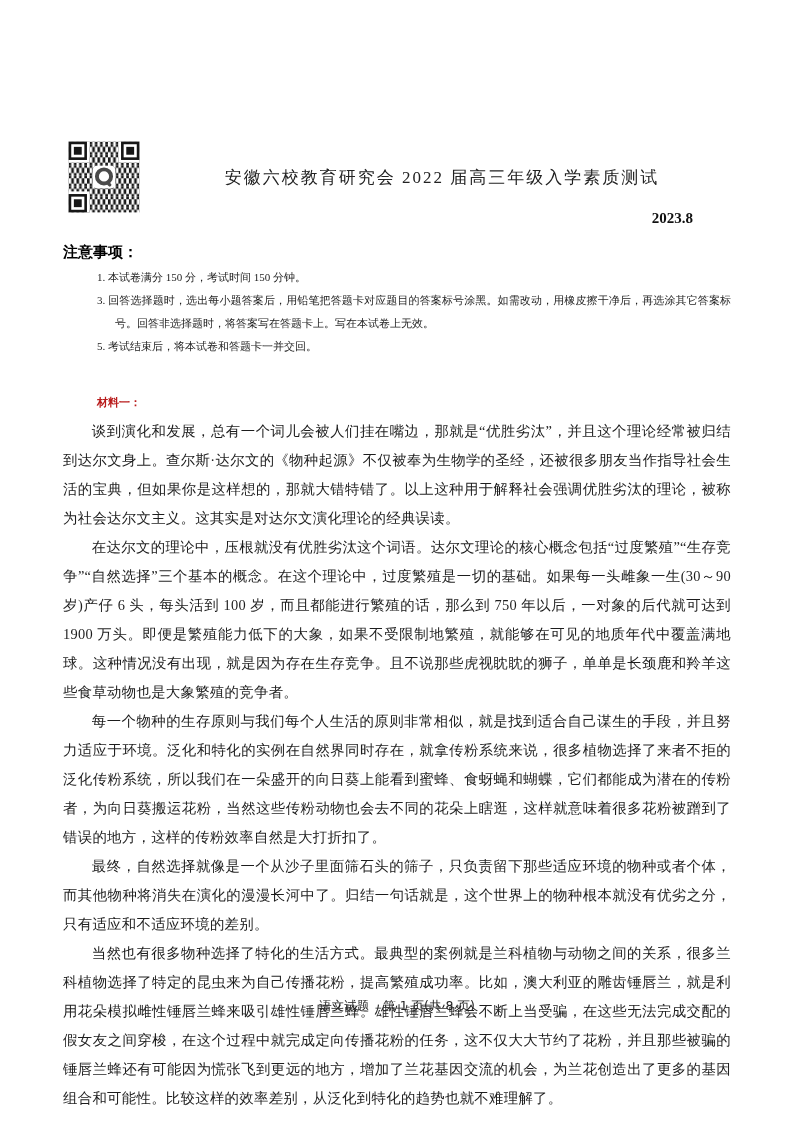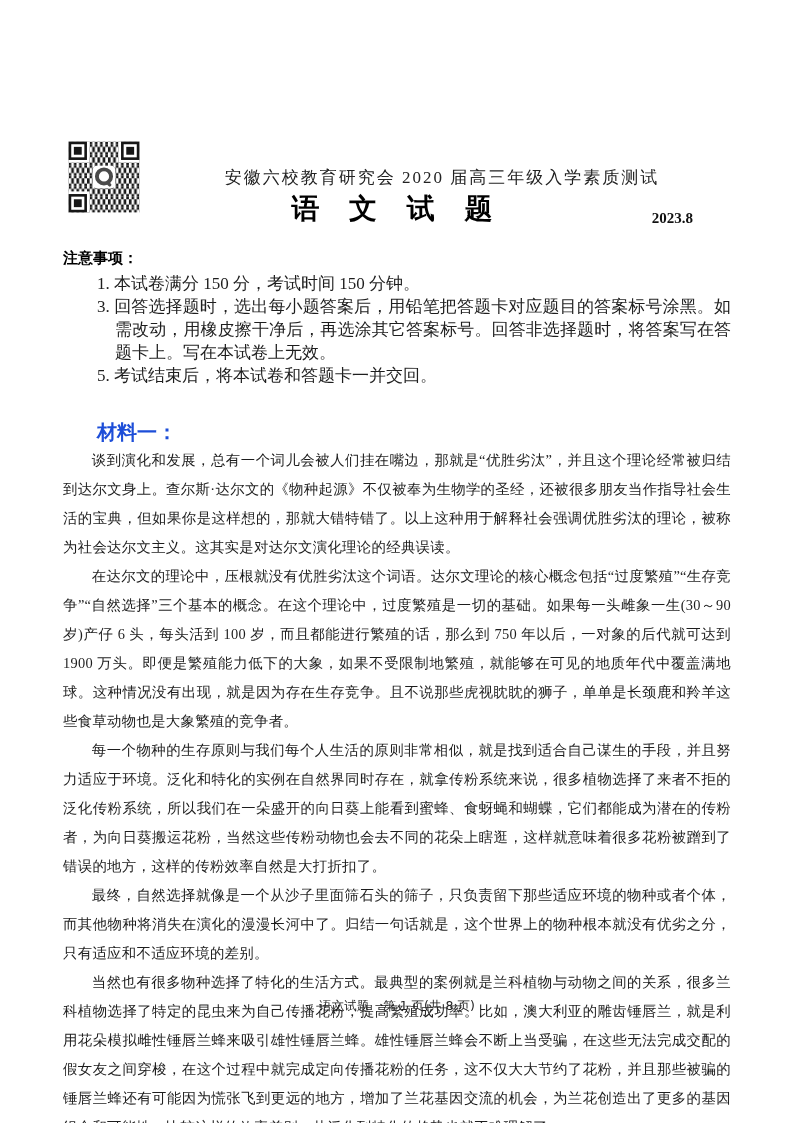--- a/index.html
+++ b/index.html
@@ -33,47 +33,47 @@
     letter-spacing:10px;
     font-family:"DejaVu Sans","Liberation Sans",sans-serif;
     white-space:nowrap;
   }
   .exam-date{
     position:absolute;right:38px;top:72px;
     font-size:15px;font-weight:bold;color:#111;
     font-family:Liberation Serif, serif;
   }
   
-  .notice{margin-top:6px;}
+  .notice{}
   .notice-heading{
     font-family:"DejaVu Sans","Liberation Sans",sans-serif;
     font-weight:bold;font-size:15px;color:#000;
     margin-bottom:4px;
   }
   .notice-item{
-    font-size:17px;line-height:23px;
+    font-size:11px;line-height:23px;
     padding-left:52px;text-indent:-18px;
     text-align:justify;
     color:#1e1e1e;
   }
   
   .section{margin-top:16px;}
   .section-heading{
     font-family:"DejaVu Sans","Liberation Sans",sans-serif;
     font-weight:bold;font-size:15px;color:#000;
     line-height:24px;
   }
   .section-subheading,.section-instruction{
     font-size:14.5px;line-height:24px;
     padding-left:34px;color:#1e1e1e;
   }
   .material-label{
     font-family:"DejaVu Sans","Liberation Sans",sans-serif;
-    font-weight:bold;font-size:20px;line-height:24px;
-    padding-left:34px;color:#1d4ed8;margin-top:33px;
+    font-weight:bold;font-size:11px;line-height:24px;
+    padding-left:34px;color:#b91c1c;margin-top:33px;
   }
   
   .body-text{margin-top:2px;}
   .body-para{
     margin:0;
     font-size:14.4px;line-height:29px;
     text-align:justify;text-indent:2em;
     color:#1d1d1d;
     letter-spacing:0.3px;
   }
@@ -122,22 +122,21 @@
 
         <rect x="1" y="20" width="8" height="8" fill="#ffffff"></rect>
         <rect x="1" y="21" width="7" height="7" fill="#161616"></rect>
         <rect x="2" y="22" width="5" height="5" fill="#ffffff"></rect>
         <rect x="3" y="23" width="3" height="3" fill="#161616"></rect>
 
         <rect x="10.2" y="10.2" width="8.6" height="8.6" rx="1.6" fill="#ffffff"></rect>
         <circle cx="14.5" cy="14.3" r="2.7" fill="none" stroke="#4a4a4a" stroke-width="1.5"></circle>
         <rect x="16.3" y="16.4" width="1.6" height="1.2" rx="0.5" fill="#4a4a4a" transform="rotate(40 16.3 16.4)"></rect>
       </svg>
-      <div class="title-line">安徽六校教育研究会 2020 届高三年级入学素质测试</div>
-      <div class="subject-title">语 文 试 题</div>
+      <div class="title-line">安徽六校教育研究会 2022 届高三年级入学素质测试</div>
       <div class="exam-date">2023.8</div>
     </div>
 
     <div class="notice">
       <div class="notice-heading">注意事项：</div>
       <div class="notice-item">1. 本试卷满分 150 分，考试时间 150 分钟。</div>
       <div class="notice-item">3. 回答选择题时，选出每小题答案后，用铅笔把答题卡对应题目的答案标号涂黑。如需改动，用橡皮擦干净后，再选涂其它答案标号。回答非选择题时，将答案写在答题卡上。写在本试卷上无效。</div>
       <div class="notice-item">5. 考试结束后，将本试卷和答题卡一并交回。</div>
     </div>
 

